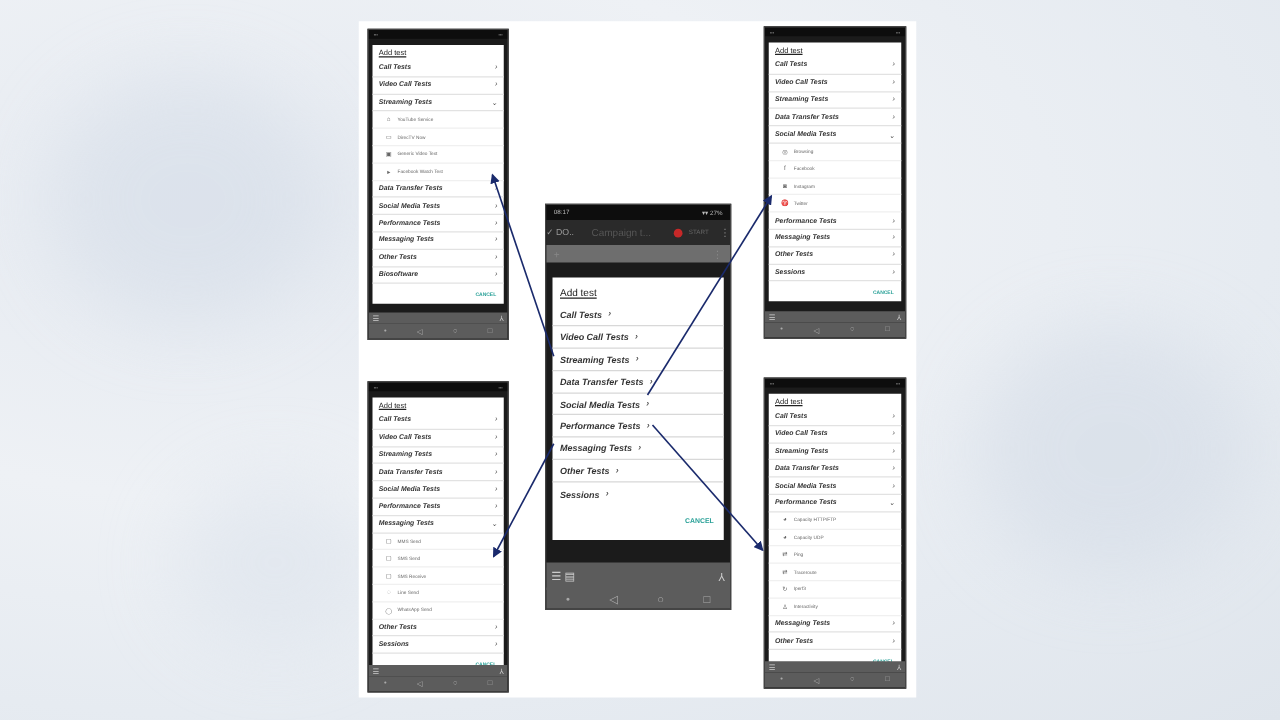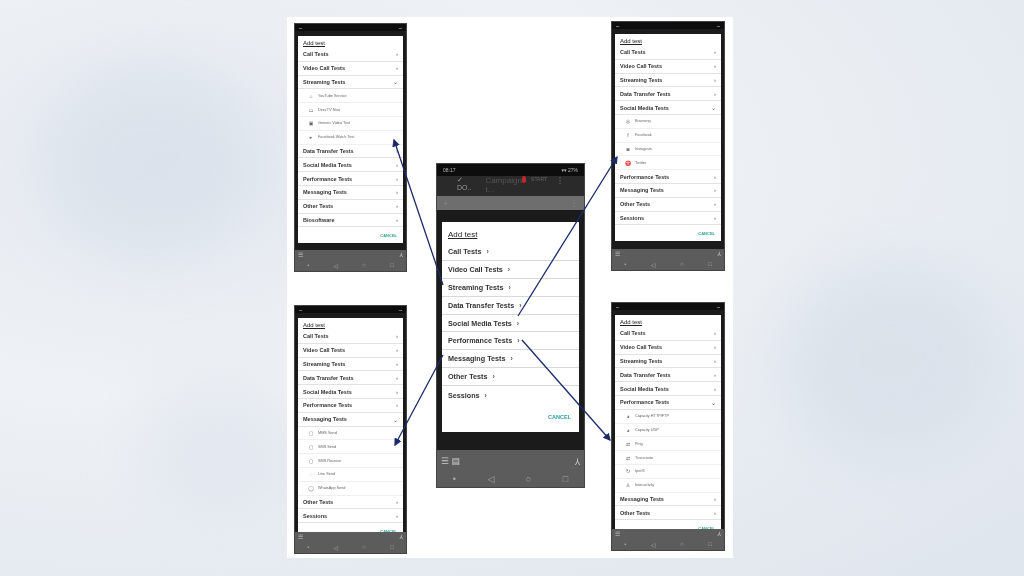--- a/index.html
+++ b/index.html
@@ -22,42 +22,42 @@
     height: 7px; background: #0d0d0d; display: flex; justify-content: space-between;
     align-items: center; padding: 0 4px; font-size: 3px; color: #bbb;
   }
   .dialog {
     position: absolute; background: #fff; left: 3px; right: 3px;
   }
   .dlg-title { font-size: 6px; color: #222; padding: 4px 5px 2px; text-decoration: underline; }
   .row {
     display: flex; justify-content: space-between; align-items: center;
     font-size: 5.5px; font-weight: bold; color: #333; padding: 0 5px;
-    height: 13.8px; border-bottom: 1px solid #e2e2e2;
+    height: 13.8px; border-bottom: 1px solid #e2e2e2; font-style: italic;
   }
   .row .chev { font-size: 6px; color: #555; font-weight: normal; }
   .sub {
     display: flex; align-items: center; font-size: 3.8px; color: #666;
     height: 13.8px; padding-left: 9px; border-bottom: 1px solid #f0f0f0;
   }
   .sub .ico { width: 8px; font-size: 5px; color: #666; margin-right: 3px; text-align: center; }
   .cancel { font-size: 4px; color: #2aa198; text-align: right; padding: 6px 6px 5px; font-weight: bold; }
   .navbar {
     position: absolute; left: 0; right: 0; bottom: 0; height: 12px; background: #5c5c5c;
     display: flex; justify-content: space-around; align-items: center; color: #aaa; font-size: 6px;
   }
   .toolbar2 {
     position: absolute; left: 0; right: 0; height: 10px; background: #5c5c5c;
     display: flex; justify-content: space-between; align-items: center; padding: 0 3px; color: #ccc; font-size: 6px;
   }
   
   .c-phone { left: 436px; top: 163px; width: 149px; height: 325px; }
   .c-phone .statusbar { height: 12px; font-size: 5px; padding: 0 6px; }
   .appbar {
-    height: 20px; background: #2a2a2a; display: flex; align-items: flex-start; padding: 0 20px;
+    height: 20px; background: #2a2a2a; display: flex; align-items: center; padding: 0 0;
     font-size: 7px; color: #777;
   }
   .appbar .done { color: #999; margin-right: 14px; }
   .appbar .title { flex: 1; font-size: 8px; color: #555; }
   .rec { width: 7px; height: 7px; border-radius: 50%; background: #c62828; margin-right: 5px; }
   .appbar .start { font-size: 5px; color: #666; margin-right: 9px; }
   .appbar .more { color: #888; font-size: 8px; }
   .greybar { height: 14px; background: #6e6e6e; display: flex; justify-content: space-between; align-items: center; padding: 0 6px; color: #888; font-size: 8px; }
   .c-dialog { left: 5px; right: 5px; top: 58px; }
   .c-dialog .dlg-title { font-size: 8px; padding: 8px 6px 4px; }

